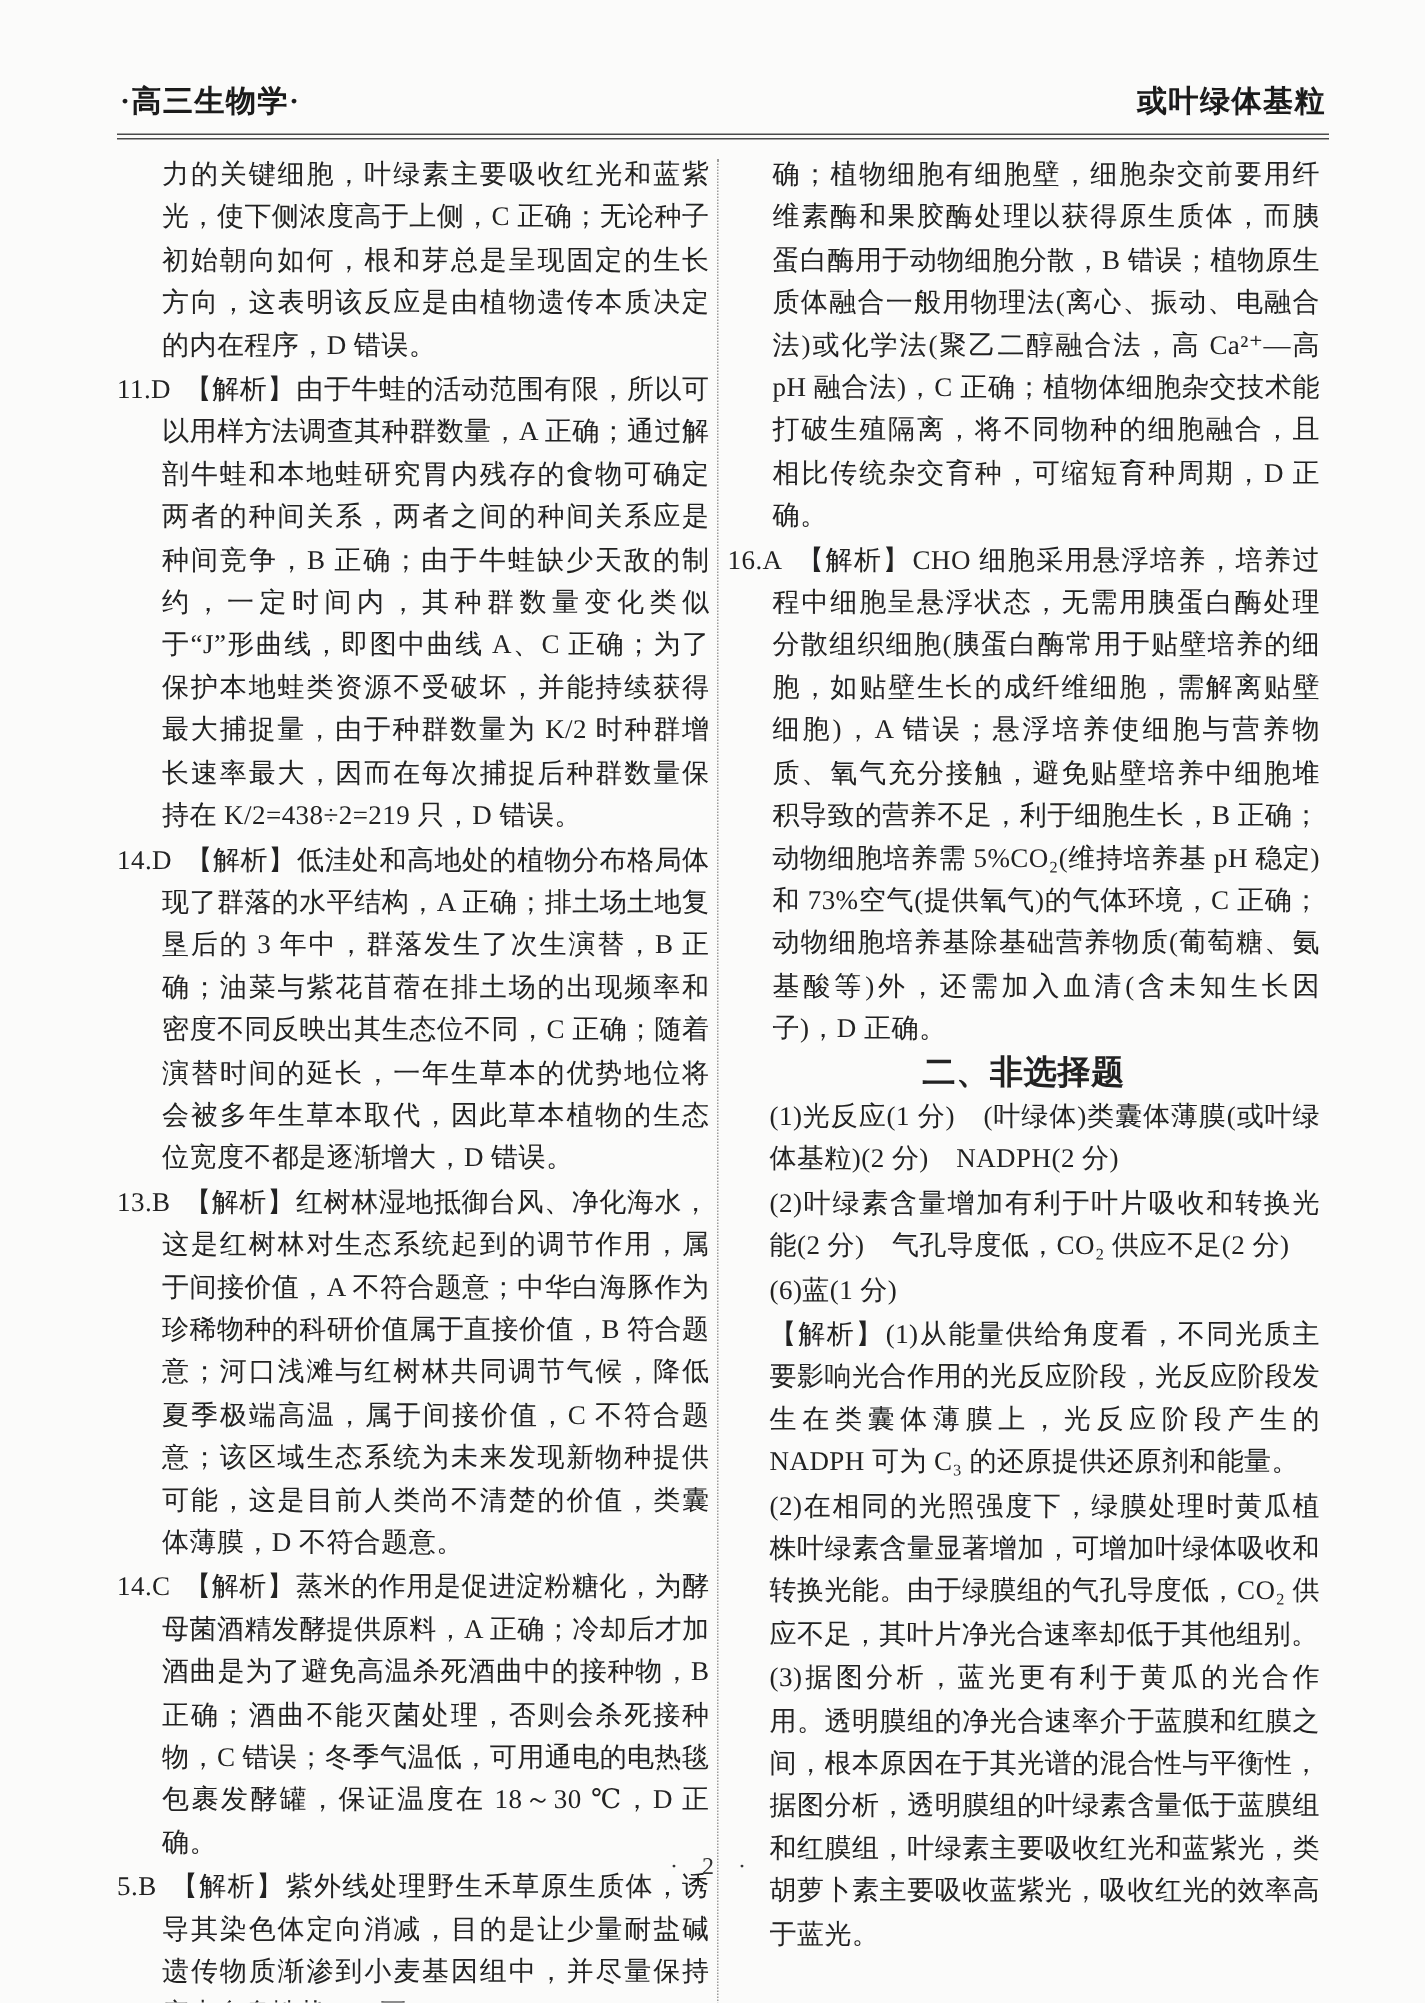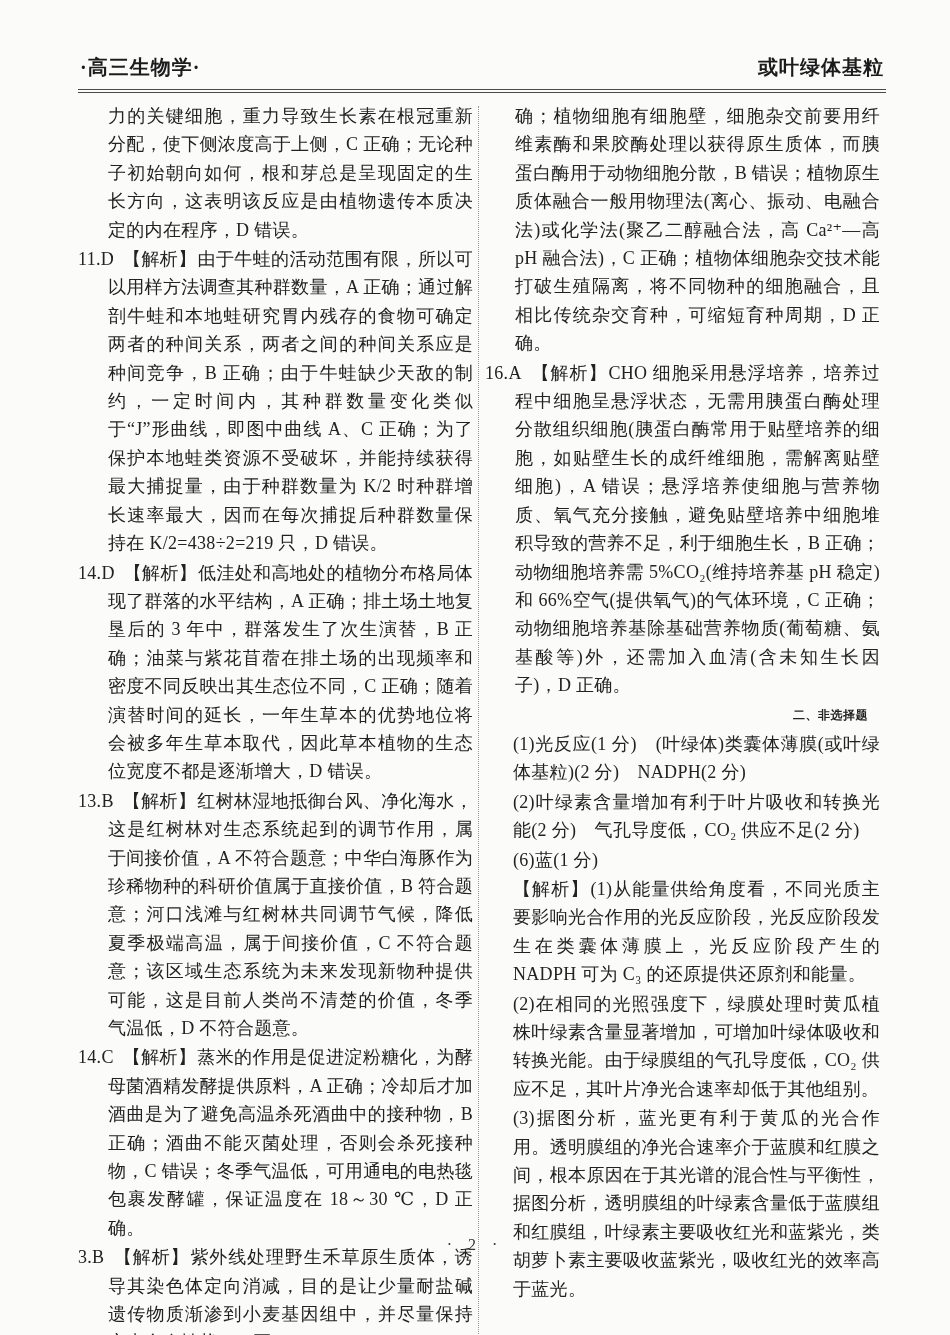--- a/index.html
+++ b/index.html
@@ -27,22 +27,22 @@
   .col-divider{
     width:0;border-left:1px dotted #9a9a9a;margin:4px 6px 0 5px;
   }
   p{margin:0 0 1px 0;font-size:18px;line-height:28.4px;
     text-align:justify;letter-spacing:0.3px;}
   .cont{padding-left:30px;}
   .item{padding-left:30px;text-indent:-30px;}
   .num{margin-right:9px;}
   .jx{font-weight:normal;margin-right:1px;}
   .section-heading{
-    font-size:12px;font-weight:bold;line-height:28.4px;margin:1px 12px;
-    letter-spacing:0.5px;text-align:right;
+    font-size:22px;font-weight:bold;line-height:28.4px;margin:1px 0;
+    letter-spacing:0.5px;text-align:center;
   }
   .q17-label{text-align:left;}
   .ans{padding-left:28px;}
   .footer{
     position:absolute;top:1236px;left:0;width:100%;
     text-align:center;font-size:16px;color:#333;letter-spacing:6px;
   }
 </style>
 </head>
 <body>
@@ -51,50 +51,50 @@
 
   <div class="header">
     <span class="left">·高三生物学·</span>
     <span class="right">或叶绿体基粒</span>
   </div>
   <div class="rule"></div>
 
   <div class="columns">
 
     <div class="col">
-      <p class="cont">力的关键细胞，重力导致生长素在根冠重新分配，使下侧浓度高于上侧，C 正确；无论种子初始朝向如何，根和芽总是呈现固定的生长方向，这表明该反应是由植物遗传本质决定的内在程序，D 错误。</p>
+      <p class="cont">力的关键细胞，叶绿素主要吸收红光和蓝紫光，使下侧浓度高于上侧，C 正确；无论种子初始朝向如何，根和芽总是呈现固定的生长方向，这表明该反应是由植物遗传本质决定的内在程序，D 错误。</p>
 
       <p class="item">
         <span class="num">11.D</span><span class="jx">【解析】</span><span>由于牛蛙的活动范围有限，所以可以用样方法调查其种群数量，A 正确；通过解剖牛蛙和本地蛙研究胃内残存的食物可确定两者的种间关系，两者之间的种间关系应是种间竞争，B 正确；由于牛蛙缺少天敌的制约，一定时间内，其种群数量变化类似于“J”形曲线，即图中曲线 A、C 正确；为了保护本地蛙类资源不受破坏，并能持续获得最大捕捉量，由于种群数量为 K/2 时种群增长速率最大，因而在每次捕捉后种群数量保持在 K/2=438÷2=219 只，D 错误。</span>
       </p>
 
       <p class="item">
         <span class="num">14.D</span><span class="jx">【解析】</span><span>低洼处和高地处的植物分布格局体现了群落的水平结构，A 正确；排土场土地复垦后的 3 年中，群落发生了次生演替，B 正确；油菜与紫花苜蓿在排土场的出现频率和密度不同反映出其生态位不同，C 正确；随着演替时间的延长，一年生草本的优势地位将会被多年生草本取代，因此草本植物的生态位宽度不都是逐渐增大，D 错误。</span>
       </p>
 
       <p class="item">
-        <span class="num">13.B</span><span class="jx">【解析】</span><span>红树林湿地抵御台风、净化海水，这是红树林对生态系统起到的调节作用，属于间接价值，A 不符合题意；中华白海豚作为珍稀物种的科研价值属于直接价值，B 符合题意；河口浅滩与红树林共同调节气候，降低夏季极端高温，属于间接价值，C 不符合题意；该区域生态系统为未来发现新物种提供可能，这是目前人类尚不清楚的价值，冬季气温低，D 不符合题意。</span>
+        <span class="num">13.B</span><span class="jx">【解析】</span><span>红树林湿地抵御台风、净化海水，这是红树林对生态系统起到的调节作用，属于间接价值，A 不符合题意；中华白海豚作为珍稀物种的科研价值属于直接价值，B 符合题意；河口浅滩与红树林共同调节气候，降低夏季极端高温，属于间接价值，C 不符合题意；该区域生态系统为未来发现新物种提供可能，这是目前人类尚不清楚的价值，类囊体薄膜，D 不符合题意。</span>
       </p>
 
       <p class="item">
         <span class="num">14.C</span><span class="jx">【解析】</span><span>蒸米的作用是促进淀粉糖化，为酵母菌酒精发酵提供原料，A 正确；冷却后才加酒曲是为了避免高温杀死酒曲中的接种物，B 正确；酒曲不能灭菌处理，否则会杀死接种物，C 错误；冬季气温低，可用通电的电热毯包裹发酵罐，保证温度在 18～30 ℃，D 正确。</span>
       </p>
 
       <p class="item">
-        <span class="num">3.B</span><span class="jx">【解析】</span><span>紫外线处理野生禾草原生质体，诱导其染色体定向消减，目的是让少量耐盐碱遗传物质渐渗到小麦基因组中，并尽量保持亲本自身性状，A 正</span>
+        <span class="num">5.B</span><span class="jx">【解析】</span><span>紫外线处理野生禾草原生质体，诱导其染色体定向消减，目的是让少量耐盐碱遗传物质渐渗到小麦基因组中，并尽量保持亲本自身性状，A 正</span>
       </p>
     </div>
 
     <div class="col-divider"></div>
 
     <div class="col">
       <p class="cont">确；植物细胞有细胞壁，细胞杂交前要用纤维素酶和果胶酶处理以获得原生质体，而胰蛋白酶用于动物细胞分散，B 错误；植物原生质体融合一般用物理法(离心、振动、电融合法)或化学法(聚乙二醇融合法，高 Ca²⁺—高 pH 融合法)，C 正确；植物体细胞杂交技术能打破生殖隔离，将不同物种的细胞融合，且相比传统杂交育种，可缩短育种周期，D 正确。</p>
 
       <p class="item">
-        <span class="num">16.A</span><span class="jx">【解析】</span><span>CHO 细胞采用悬浮培养，培养过程中细胞呈悬浮状态，无需用胰蛋白酶处理分散组织细胞(胰蛋白酶常用于贴壁培养的细胞，如贴壁生长的成纤维细胞，需解离贴壁细胞)，A 错误；悬浮培养使细胞与营养物质、氧气充分接触，避免贴壁培养中细胞堆积导致的营养不足，利于细胞生长，B 正确；动物细胞培养需 5%CO₂(维持培养基 pH 稳定)和 66%空气(提供氧气)的气体环境，C 正确；动物细胞培养基除基础营养物质(葡萄糖、氨基酸等)外，还需加入血清(含未知生长因子)，D 正确。</span>
+        <span class="num">16.A</span><span class="jx">【解析】</span><span>CHO 细胞采用悬浮培养，培养过程中细胞呈悬浮状态，无需用胰蛋白酶处理分散组织细胞(胰蛋白酶常用于贴壁培养的细胞，如贴壁生长的成纤维细胞，需解离贴壁细胞)，A 错误；悬浮培养使细胞与营养物质、氧气充分接触，避免贴壁培养中细胞堆积导致的营养不足，利于细胞生长，B 正确；动物细胞培养需 5%CO₂(维持培养基 pH 稳定)和 73%空气(提供氧气)的气体环境，C 正确；动物细胞培养基除基础营养物质(葡萄糖、氨基酸等)外，还需加入血清(含未知生长因子)，D 正确。</span>
       </p>
 
       <p class="section-heading">二、非选择题</p>
 
       <p class="ans">(1)光反应(1 分)　(叶绿体)类囊体薄膜(或叶绿体基粒)(2 分)　NADPH(2 分)</p>
       <p class="ans">(2)叶绿素含量增加有利于叶片吸收和转换光能(2 分)　气孔导度低，CO₂ 供应不足(2 分)</p>
       <p class="ans">(6)蓝(1 分)</p>
 
       <p class="ans">
         <span class="jx">【解析】</span><span>(1)从能量供给角度看，不同光质主要影响光合作用的光反应阶段，光反应阶段发生在类囊体薄膜上，光反应阶段产生的 NADPH 可为 C₃ 的还原提供还原剂和能量。</span>

